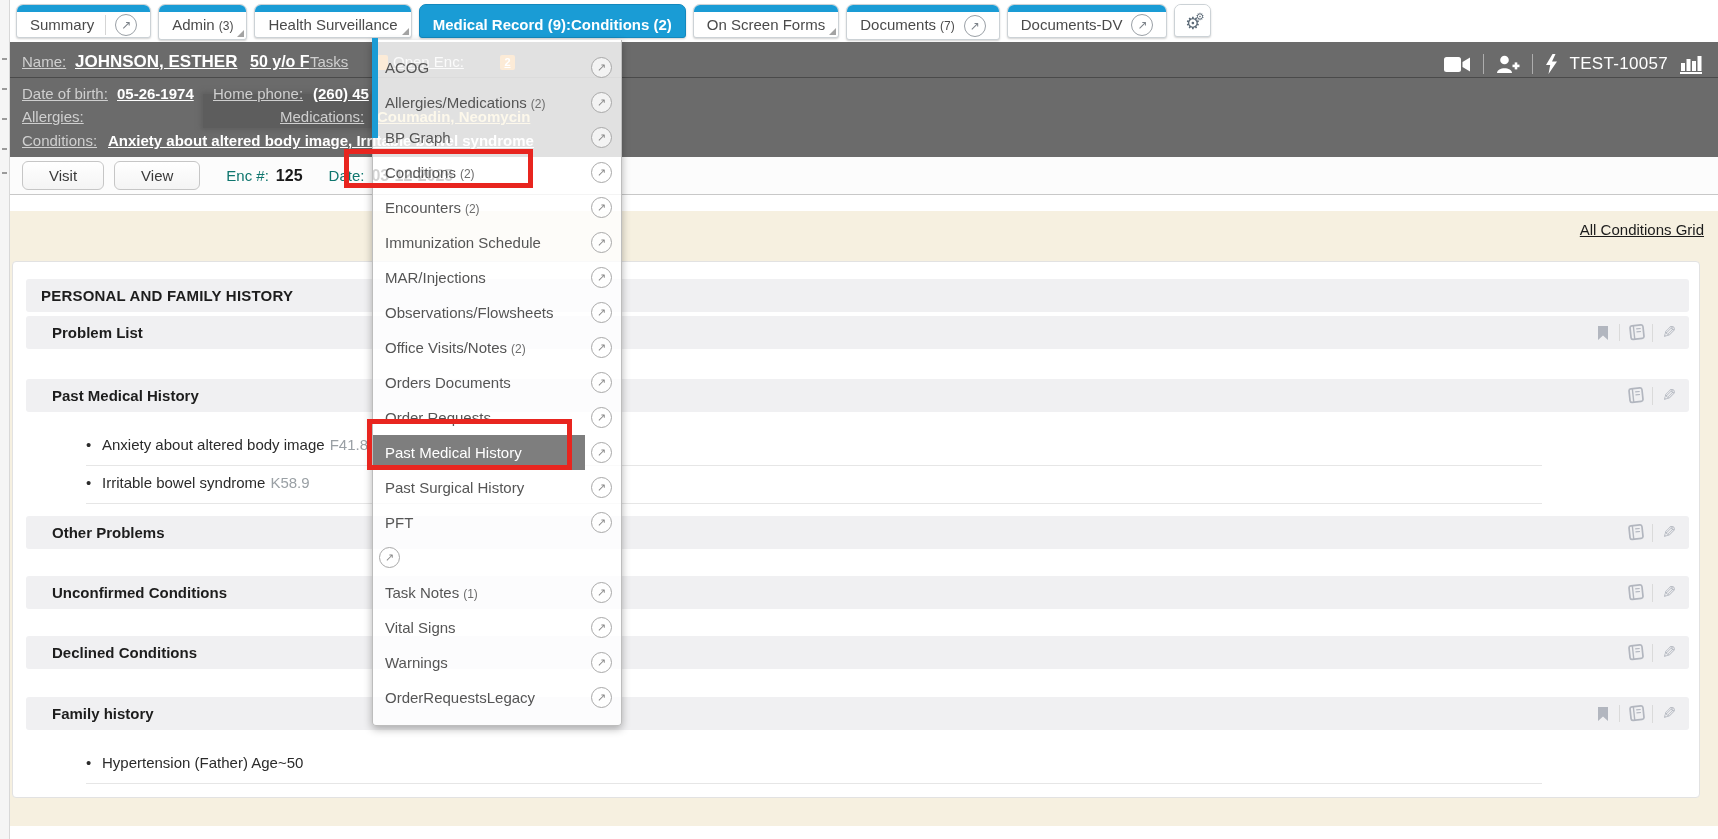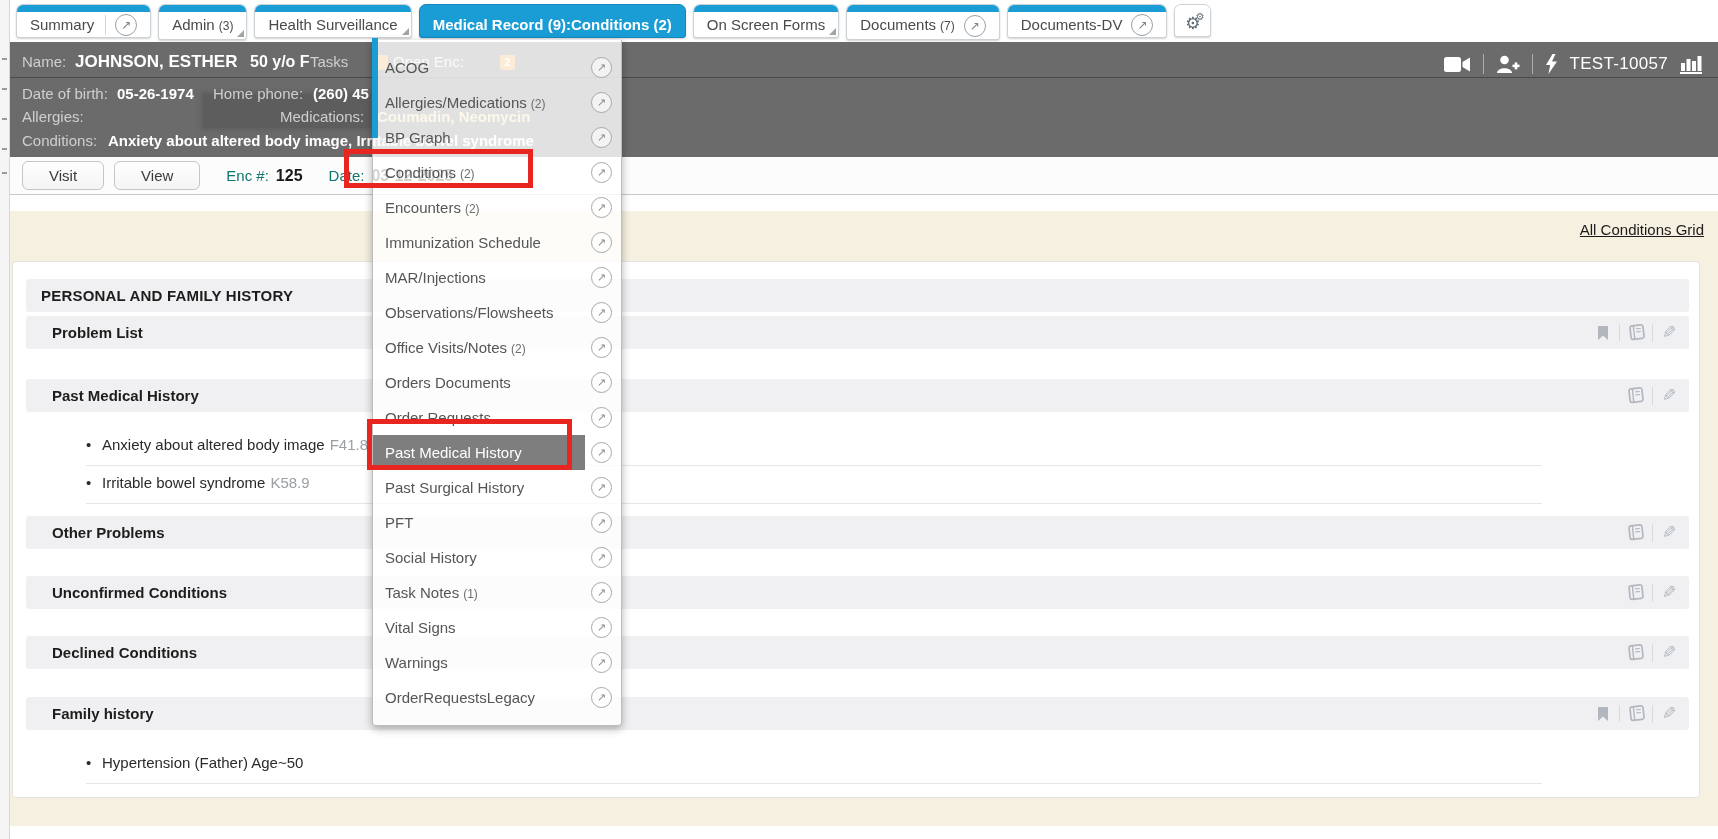--- a/index.html
+++ b/index.html
@@ -21,21 +21,21 @@
   .tab-vdiv { width:1px; height:20px; background:#d5d5d5; margin-left:11px; }
   .fold { position:absolute; right:2px; bottom:2px; width:0; height:0; border-left:7px solid transparent; border-bottom:7px solid #a3a3a3; }
   .gear-tab { position:relative; width:37px; justify-content:center; padding:7px 0 0 0; }
   .gear-glyph { font-size:17px; color:#5d6b78; line-height:24px; }
   .gear-glyph-sm { position:absolute; top:6px; right:6px; font-size:10px; color:#5d6b78; }
 
   
   .pt-header { position:absolute; left:10px; top:42px; right:0; height:115px; background:#6b6b6b; z-index:2; }
   .hdr-sep { position:absolute; left:0; right:0; top:35px; height:1px; background:rgba(0,0,0,.3); }
   .hdr-row { position:absolute; left:0; right:0; height:24px; line-height:24px; font-size:15px; color:#cfcfcf; white-space:nowrap; }
-  .hdr-abs { position:absolute; }
+  .hdr-abs { position:absolute;text-decoration:underline; }
   .hdr-val { color:#fff; font-weight:bold; }
   .name-val { font-size:17px; }
   .badge { display:inline-block; width:15px; height:15px; background:#f09a38; border-radius:2px; color:#fff; font-size:11px; line-height:15px; text-align:center; font-weight:bold; }
   .redaction { position:absolute; left:193px; top:52px; width:168px; height:34px; background:#5d5d5d; box-shadow:0 0 5px 2px rgba(93,93,93,.9); }
   .meds-val { color:#f3dd9b; font-weight:bold; }
   .hdr-right { position:absolute; right:16px; top:7px; display:flex; align-items:center; gap:12px; height:30px; }
   .hdr-ic { display:flex; align-items:center; }
   .hdr-vdiv { width:1px; height:20px; background:rgba(255,255,255,.45); }
   .pt-id { color:#fff; font-size:17px; letter-spacing:.3px; }
   .chart-ic { border-bottom:2px solid #fff; padding-bottom:1px; }
@@ -431,21 +431,20 @@
     </div>
     <div class="menu-item">
       <span class="mi-label">Past Surgical History</span>
       <span class="mi-ext">↗</span>
     </div>
     <div class="menu-item">
       <span class="mi-label">PFT</span>
       <span class="mi-ext">↗</span>
     </div>
     <div class="menu-item">
-      <span class="mi-label">Social History</span>
       <span class="mi-ext">↗</span>
     </div>
     <div class="menu-item">
       <span class="mi-label">Task Notes<span class="mi-count">(1)</span></span>
       <span class="mi-ext">↗</span>
     </div>
     <div class="menu-item">
       <span class="mi-label">Vital Signs</span>
       <span class="mi-ext">↗</span>
     </div>

